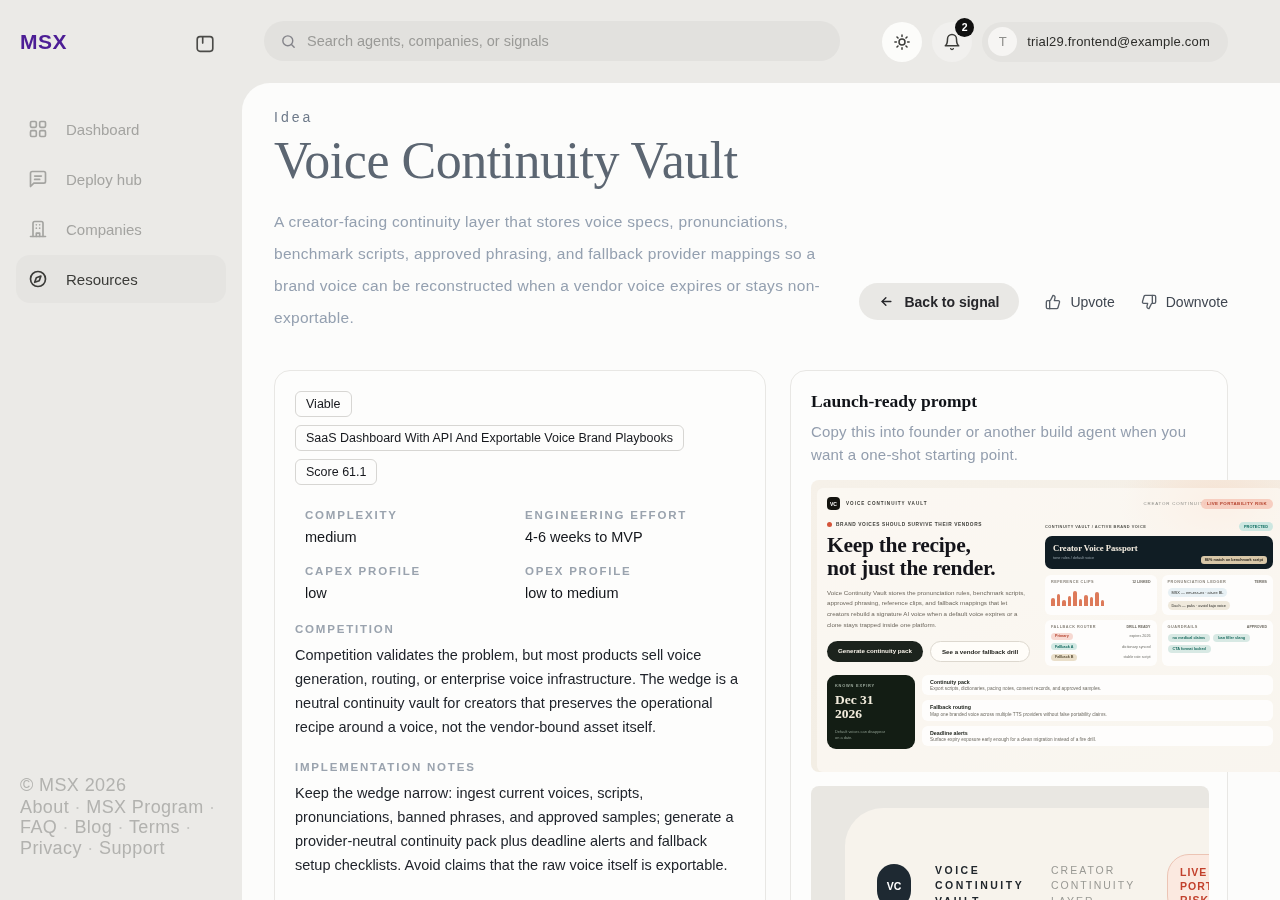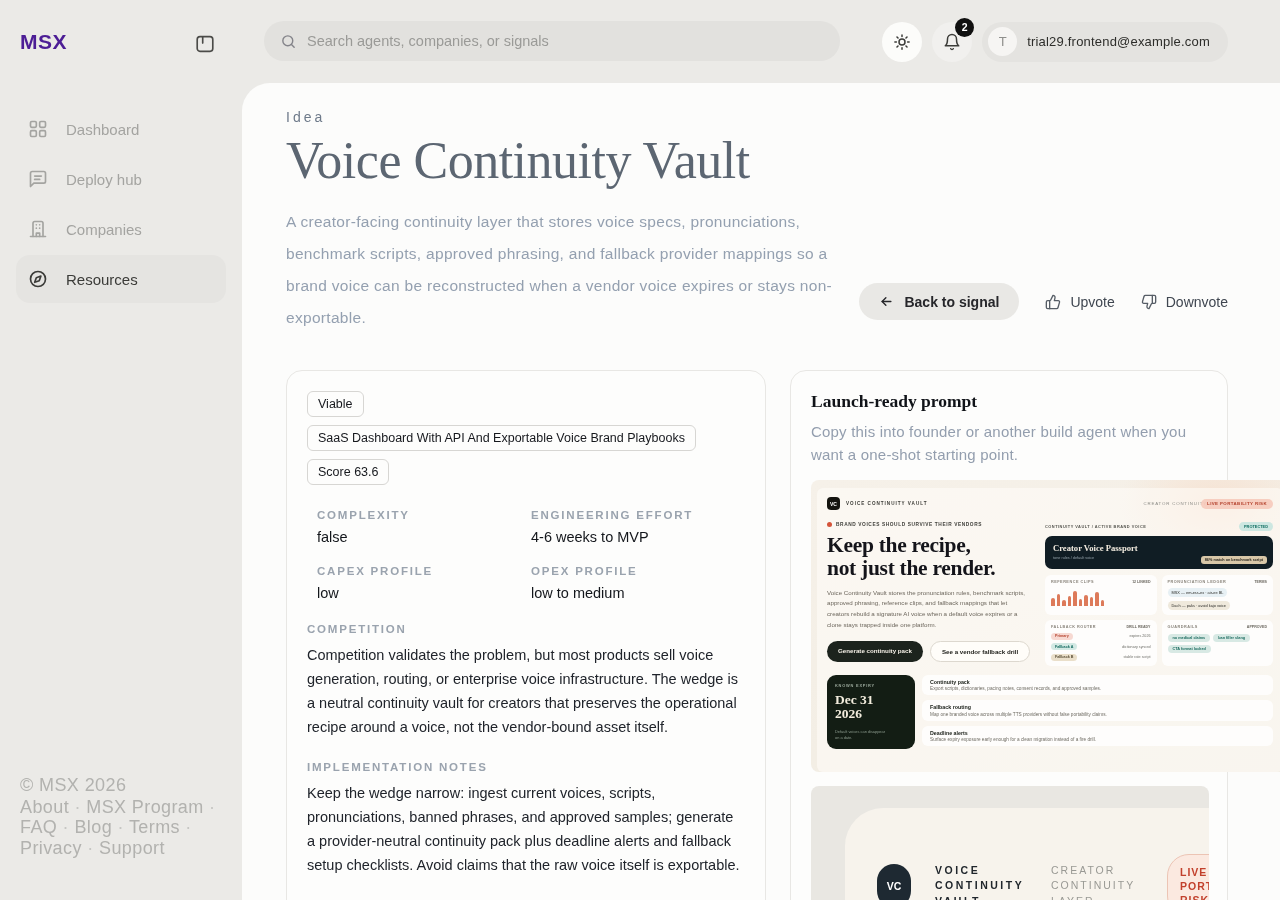--- a/index.html
+++ b/index.html
@@ -29,21 +29,21 @@
   .side-item { display:flex; align-items:center; gap:18px; height:48px; margin:2px 16px; padding-left:12px; border-radius:14px; font-size:15px; color:#a4a4a1; font-weight:500; cursor:pointer; }
   .side-item .sicon { width:20px; height:20px; color:#a4a4a1; }
   .side-item.active { background:#e5e4e1; color:#3b3b38; }
   .side-item.active .sicon { color:#3b3b38; }
   .side-footer { position:absolute; left:20px; bottom:42px; width:205px; font-size:18px; line-height:20.5px; color:#b2b2af; letter-spacing:0.4px; }
   .side-footer .copyright { margin-bottom:1px; }
   .flink { cursor:pointer; }
   .flink:not(:last-child)::after { content:" · "; color:#c6c6c3; }
 
   
-  .main { position:absolute; top:83px; left:242px; right:0; bottom:0; background:#fcfcfb; border-top-left-radius:28px; overflow:hidden;padding-left:12px; }
+  .main { position:absolute; top:83px; left:242px; right:0; bottom:0; background:#fcfcfb; border-top-left-radius:28px; overflow:hidden; }
   .hero { position:relative; padding:26px 52px 0 32px; }
   .kicker { font-size:14px; letter-spacing:3px; color:#6e7a8a; }
   .page-title { font-family:"Liberation Serif", serif; font-size:52px; font-weight:400; color:#5c6672; margin-top:6px; letter-spacing:-0.5px; }
   .page-desc { margin-top:16px; width:585px; font-size:15.5px; line-height:32px; color:#94a0b0; letter-spacing:0.3px; }
   .actions { position:absolute; top:200px; right:52px; display:flex; align-items:center; gap:26px; }
   .back-btn { display:flex; align-items:center; gap:10px; height:37px; padding:0 20px; border:none; border-radius:19px; background:#e9e8e5; font-size:14px; font-weight:600; color:#26262a; cursor:pointer; font-family:"Liberation Sans",sans-serif; }
   .vote-btn { display:flex; align-items:center; gap:9px; background:none; border:none; font-size:14px; font-weight:500; color:#3f4650; cursor:pointer; font-family:"Liberation Sans",sans-serif; }
   .vote-btn svg { width:16px; height:16px; color:#565d66; }
 
   
@@ -270,26 +270,26 @@
         </button>
       </div>
     </div>
 
     <div class="grid">
 
       <div class="card details-card">
         <div class="tags">
           <span class="tag">Viable</span>
           <span class="tag">SaaS Dashboard With API And Exportable Voice Brand Playbooks</span>
-          <span class="tag">Score 63.6</span>
+          <span class="tag">Score 61.1</span>
         </div>
         <div class="fields">
           <div>
             <div class="flabel">COMPLEXITY</div>
-            <div class="fvalue">false</div>
+            <div class="fvalue">medium</div>
           </div>
           <div>
             <div class="flabel">ENGINEERING EFFORT</div>
             <div class="fvalue">4-6 weeks to MVP</div>
           </div>
           <div>
             <div class="flabel">CAPEX PROFILE</div>
             <div class="fvalue">low</div>
           </div>
           <div>

